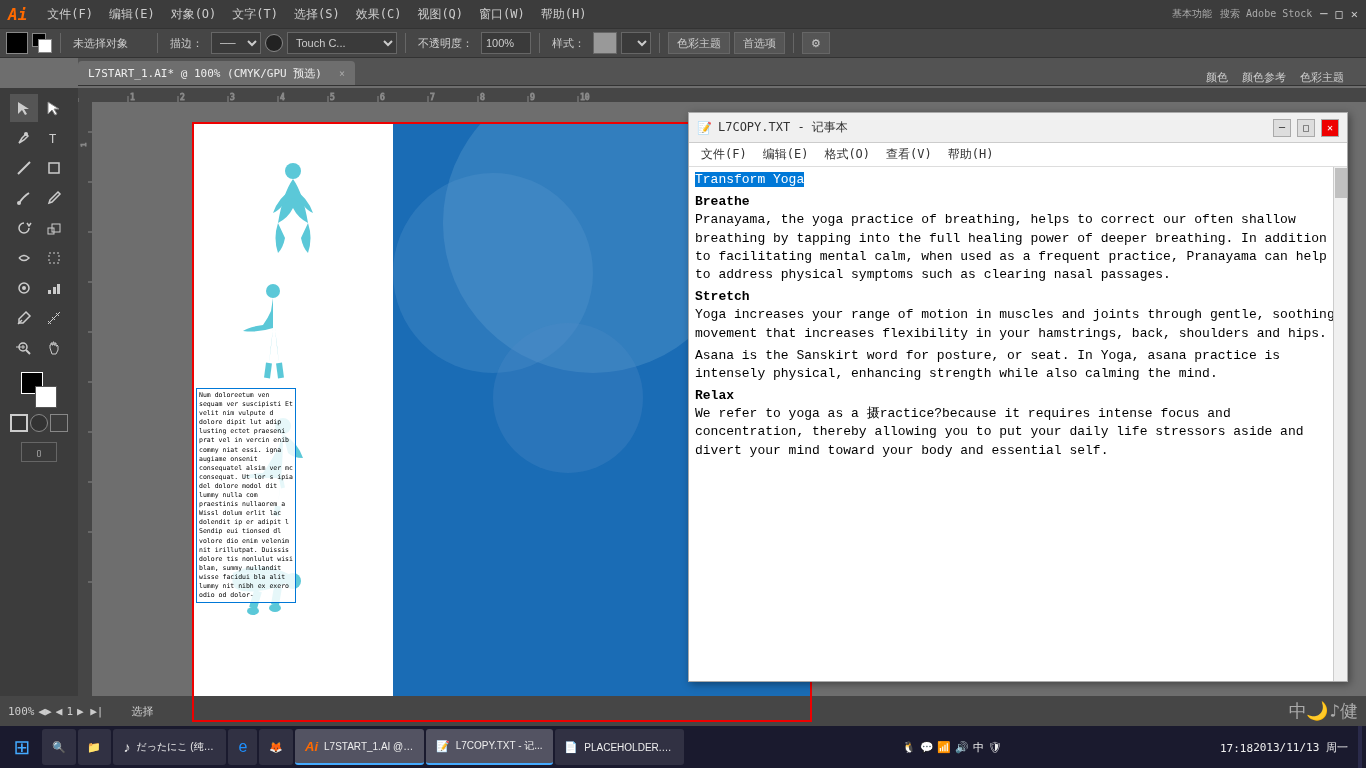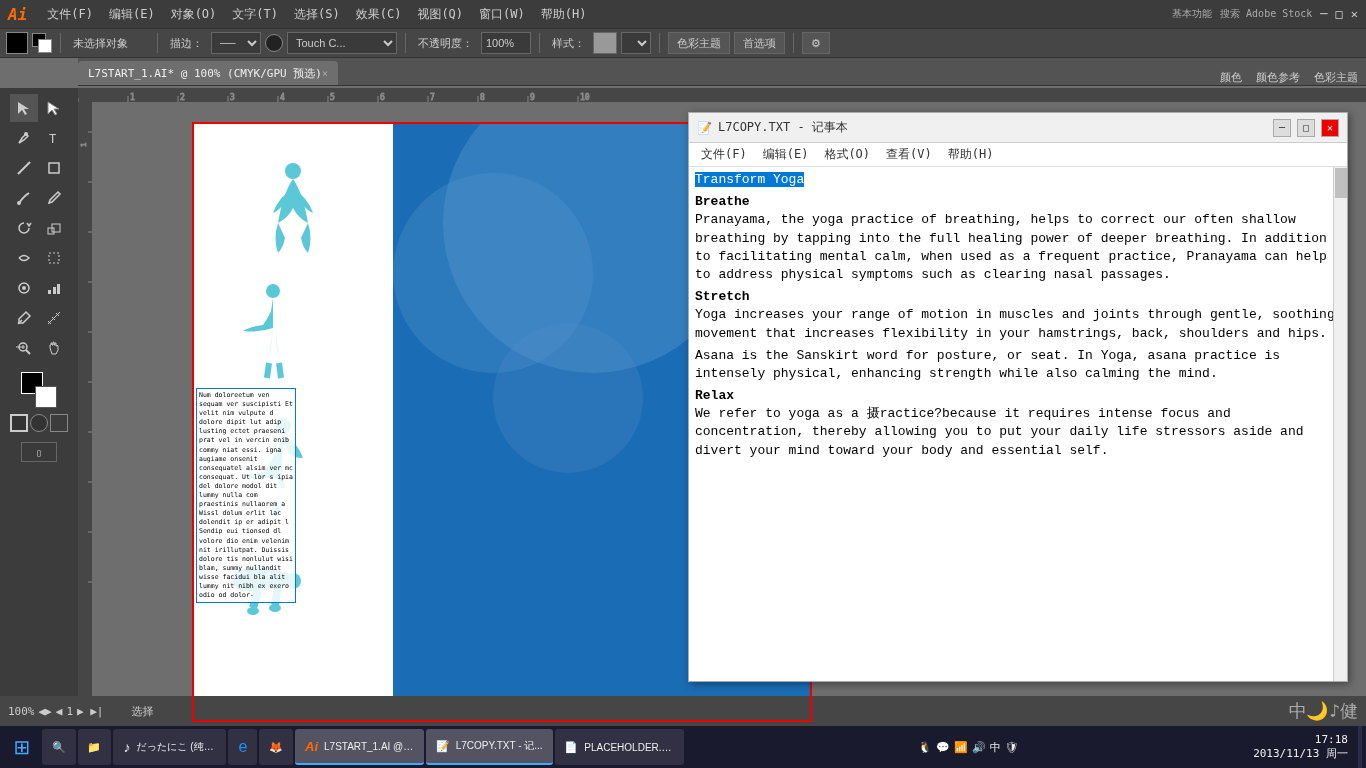--- a/index.html
+++ b/index.html
@@ -62,21 +62,21 @@
     
     #tab-bar {
       position: absolute; top: 58px; left: 78px; right: 0; height: 28px;
       background: #535353; display: flex; align-items: flex-end;
       border-bottom: 1px solid #333;
     }
     .doc-tab {
       height: 24px; background: #666; padding: 0 10px;
       display: flex; align-items: center; font-size: 11px; color: #eee;
       border-top-left-radius: 4px; border-top-right-radius: 4px;
-      cursor: pointer; gap: 0;
+      cursor: pointer; gap: 17px;
     }
     .doc-tab.active { background: #6e6e6e; }
     .doc-tab-close { font-size: 10px; color: #aaa; cursor: pointer; }
 
     
     #toolbox {
       position: absolute; top: 88px; left: 0; width: 78px; bottom: 30px;
       background: #3c3c3c;
       display: flex; flex-direction: column; align-items: center;
       padding-top: 6px; gap: 2px;
@@ -174,21 +174,21 @@
       background: #1a1a2e; display: flex; align-items: center;
       padding: 0 4px; gap: 2px; z-index: 200;
     }
     .taskbar-btn {
       height: 36px; padding: 0 10px; background: rgba(255,255,255,0.1);
       border: none; color: #eee; font-size: 11px; cursor: pointer;
       display: flex; align-items: center; gap: 6px; border-radius: 3px;
     }
     .taskbar-btn.active { background: rgba(255,255,255,0.25); border-bottom: 2px solid #4af; }
     .taskbar-clock {
-      margin-left: auto; display: flex; flex-direction: column;
+      margin-left: auto; display: flex; flex-direction: row;
       align-items: flex-end; font-size: 11px; color: #eee; padding-right: 8px;
     }
     .taskbar-sys {
       display: flex; align-items: center; gap: 4px; font-size: 11px; color: #eee;
       padding: 0 4px;
     }
     #start-btn {
       width: 36px; height: 36px; background: transparent; border: none;
       display: flex; align-items: center; justify-content: center;
       cursor: pointer;
@@ -267,21 +267,21 @@
   <div class="toolbar-sep"></div>
   <button class="toolbar-btn">⚙</button>
 </div>
 
 <div id="tab-bar">
   <div class="doc-tab active">
     <span>L7START_1.AI* @ 100% (CMYK/GPU 预选)</span>
     <span class="doc-tab-close">×</span>
   </div>
 
-  <div style="margin-left:auto;display:flex;align-items:center;gap:2px;padding-right:2px;">
+  <div style="margin-left:auto;display:flex;align-items:center;gap:2px;padding-right:16px;">
     <span style="font-size:11px;color:#ccc;padding:0 6px;cursor:pointer;">颜色</span>
     <span style="font-size:11px;color:#ccc;padding:0 6px;cursor:pointer;">颜色参考</span>
     <span style="font-size:11px;color:#ccc;padding:0 6px;cursor:pointer;">色彩主题</span>
   </div>
 </div>
 
 <div class="ruler-h">
   <svg width="100%" height="14" style="position:absolute;top:0;left:0;">
     <rect width="100%" height="14" fill="#464646"></rect>
 

